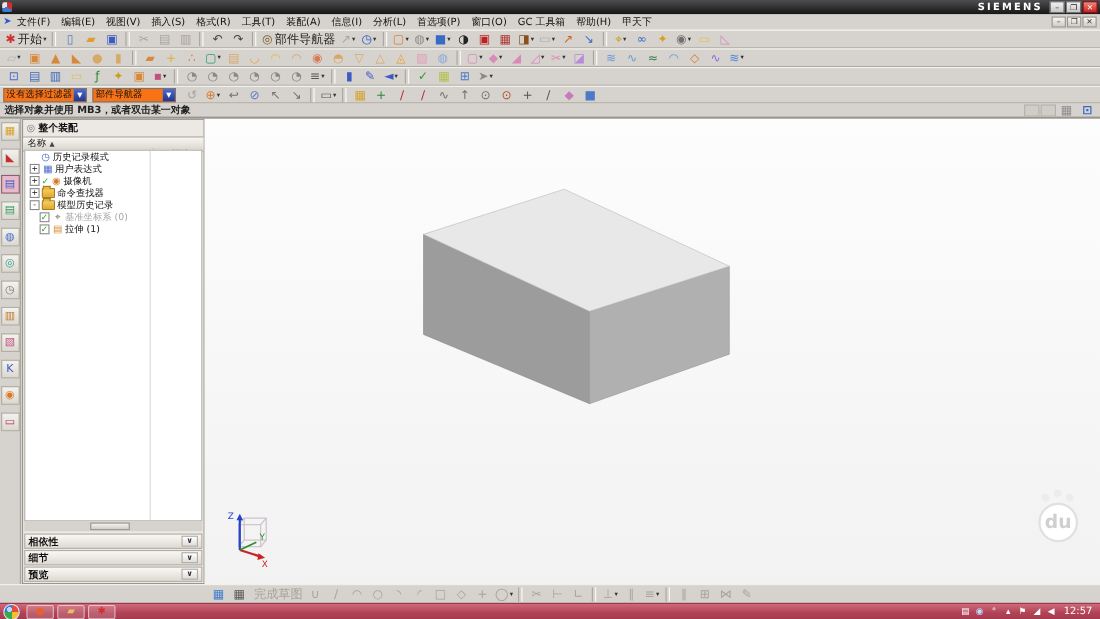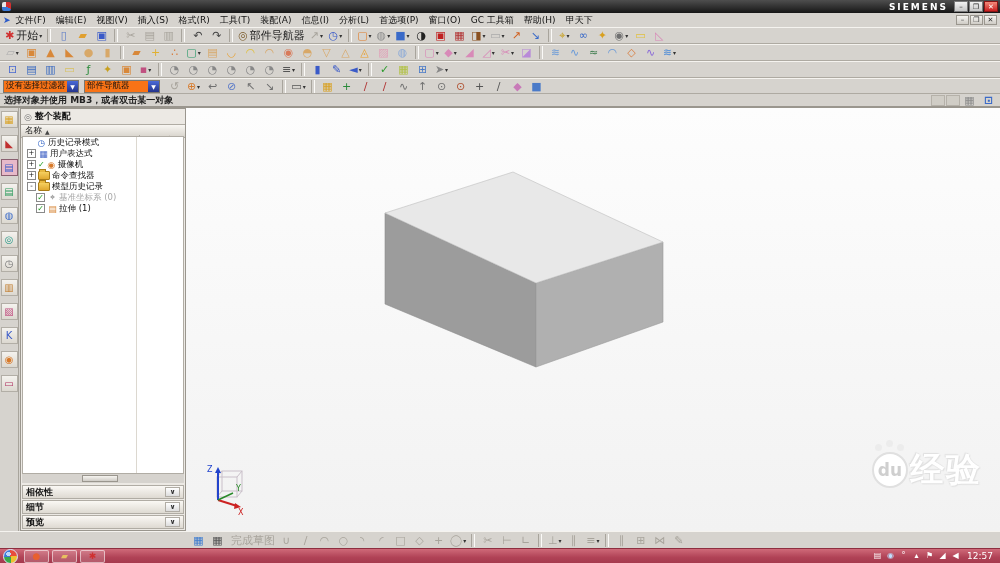--- a/index.html
+++ b/index.html
@@ -675,21 +675,20 @@
     <text x="3" y="12" font-size="8" fill="#2244cc">Z</text>
     <text x="34" y="55" font-size="8" fill="#cc2222">X</text>
     <text x="32" y="31" font-size="8" fill="#2a8a2a">Y</text>
   </svg>
   <div class="wm">
     <div class="wm-line1">
       <span class="paw">
         <span class="toe"></span>
         <span>du</span>
       </span>
-      <span class="wm-cn">经验</span>
     </div>
   </div>
 </div>
 
 <div class="sketchbar iconstrip">
     <span class="tbtn ">
       <span class="glyph" style="color: rgb(58, 122, 208);">▦</span>
     </span>
     <span class="tbtn ">
       <span class="glyph" style="color: rgb(85, 85, 85);">▦</span>

